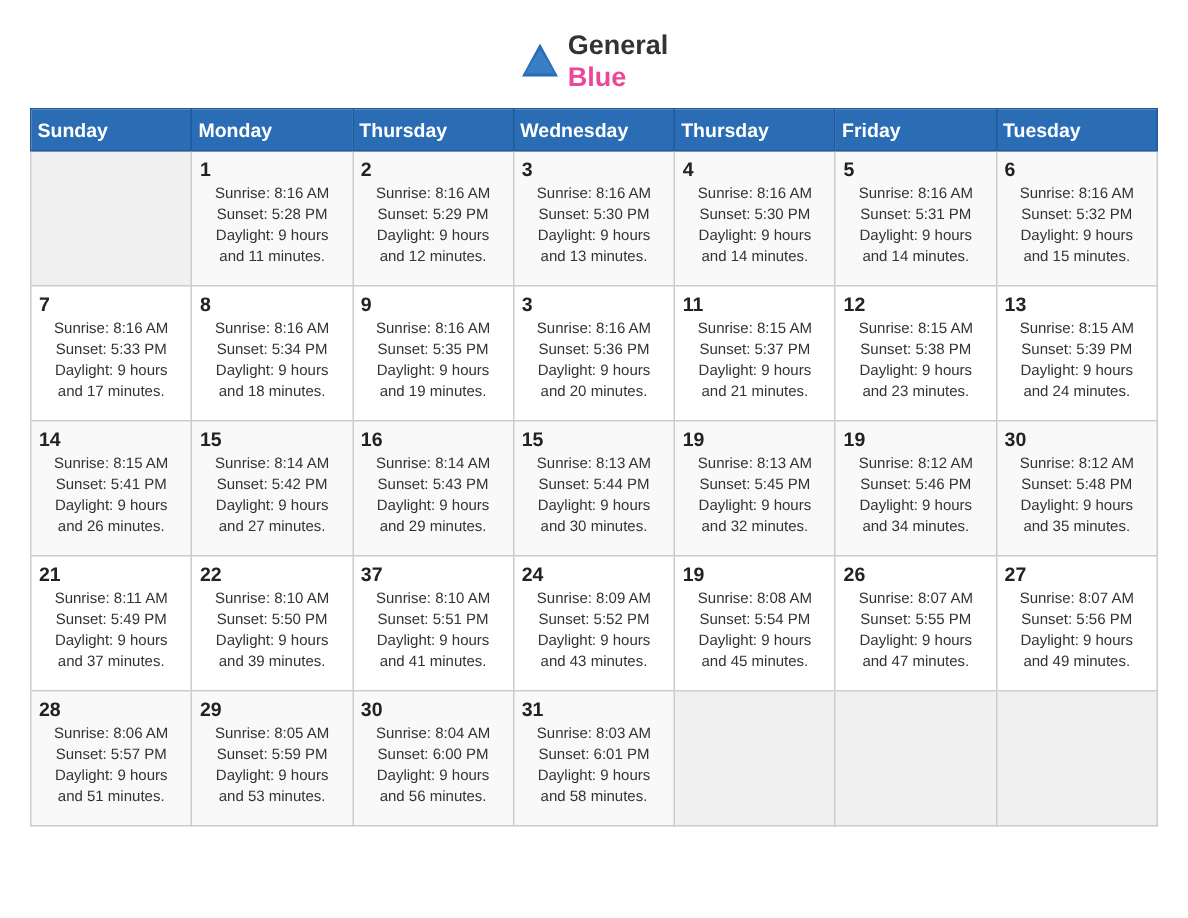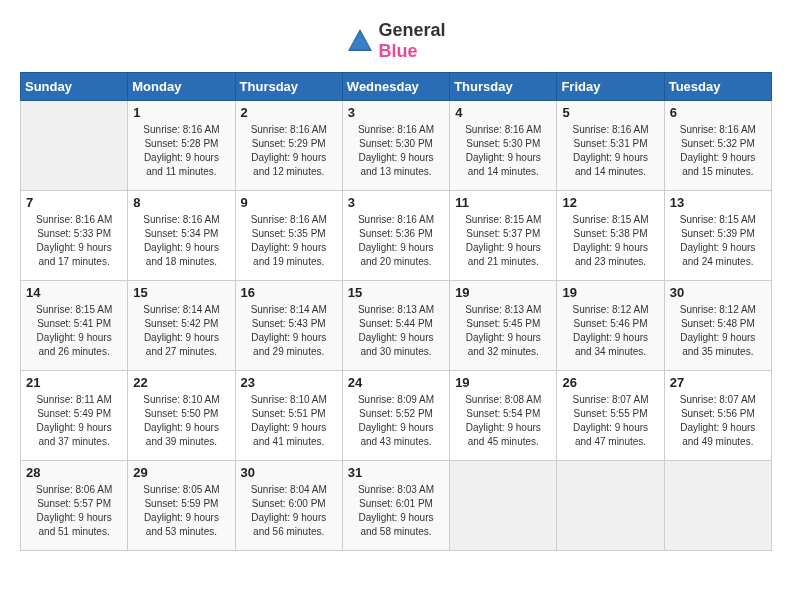--- a/index.html
+++ b/index.html
@@ -208,21 +208,21 @@
       <tr>
         <td>
           <span class="day-number">21</span>
           <div class="day-info">Sunrise: 8:11 AM<br>Sunset: 5:49 PM<br>Daylight: 9 hours<br>and 37 minutes.</div>
         </td>
         <td>
           <span class="day-number">22</span>
           <div class="day-info">Sunrise: 8:10 AM<br>Sunset: 5:50 PM<br>Daylight: 9 hours<br>and 39 minutes.</div>
         </td>
         <td>
-          <span class="day-number">23</span>
+          <span class="day-number">37</span>
           <div class="day-info">Sunrise: 8:10 AM<br>Sunset: 5:51 PM<br>Daylight: 9 hours<br>and 41 minutes.</div>
         </td>
         <td>
           <span class="day-number">24</span>
           <div class="day-info">Sunrise: 8:09 AM<br>Sunset: 5:52 PM<br>Daylight: 9 hours<br>and 43 minutes.</div>
         </td>
         <td>
           <span class="day-number">19</span>
           <div class="day-info">Sunrise: 8:08 AM<br>Sunset: 5:54 PM<br>Daylight: 9 hours<br>and 45 minutes.</div>
         </td>

